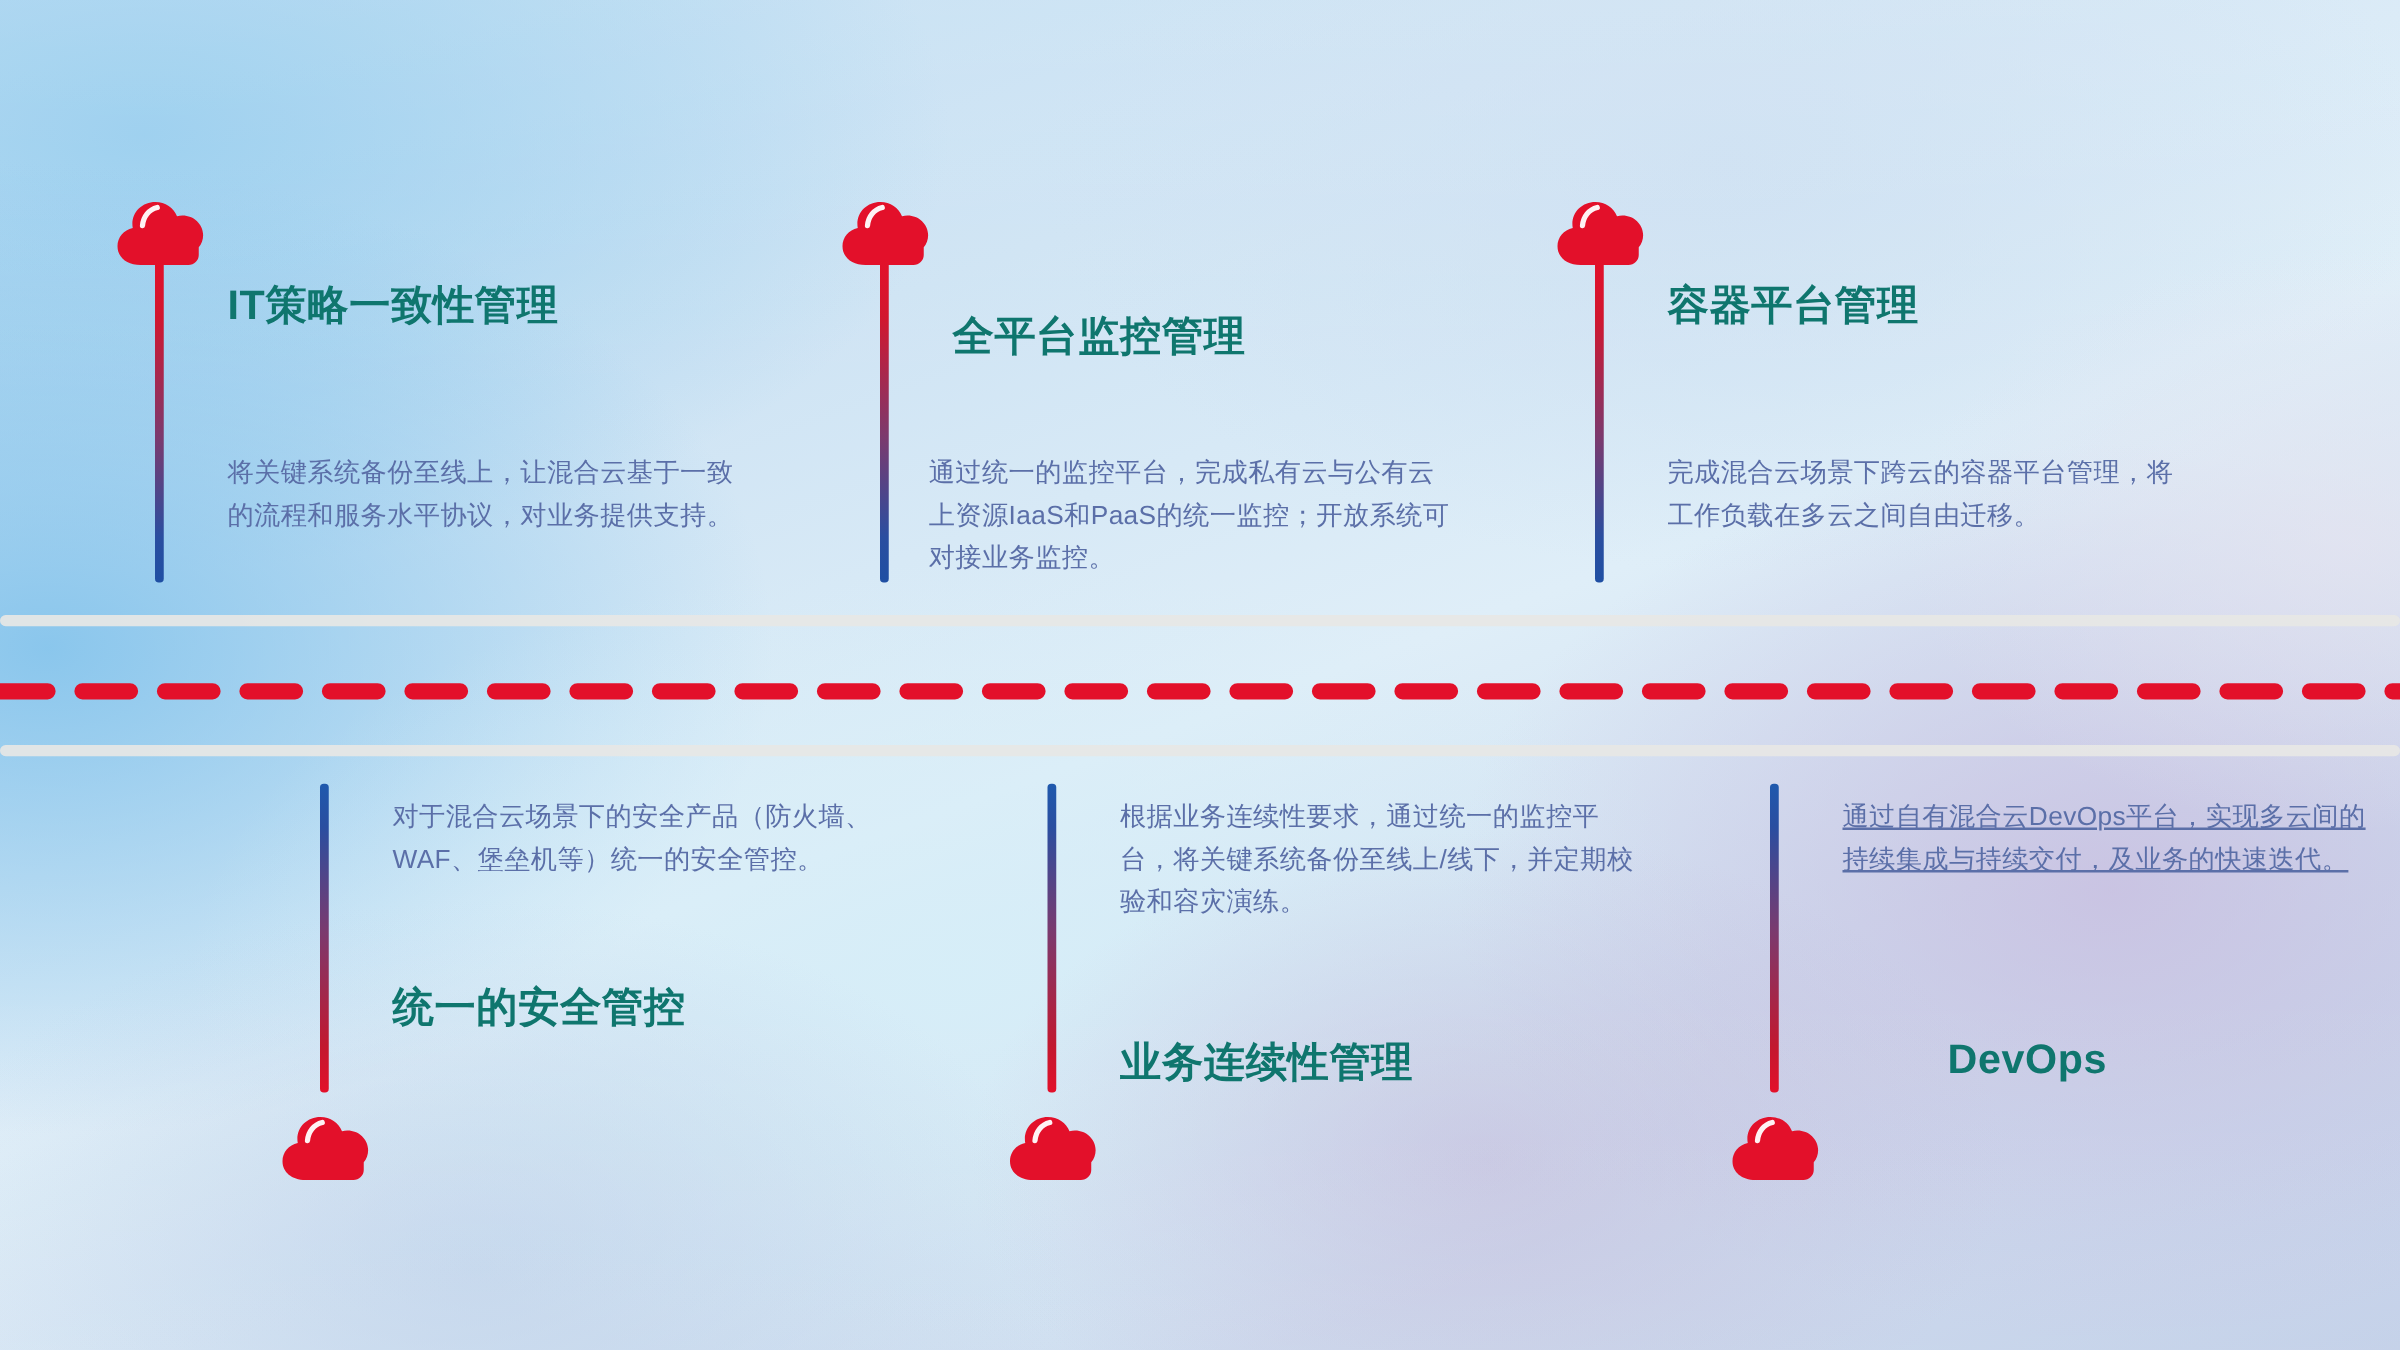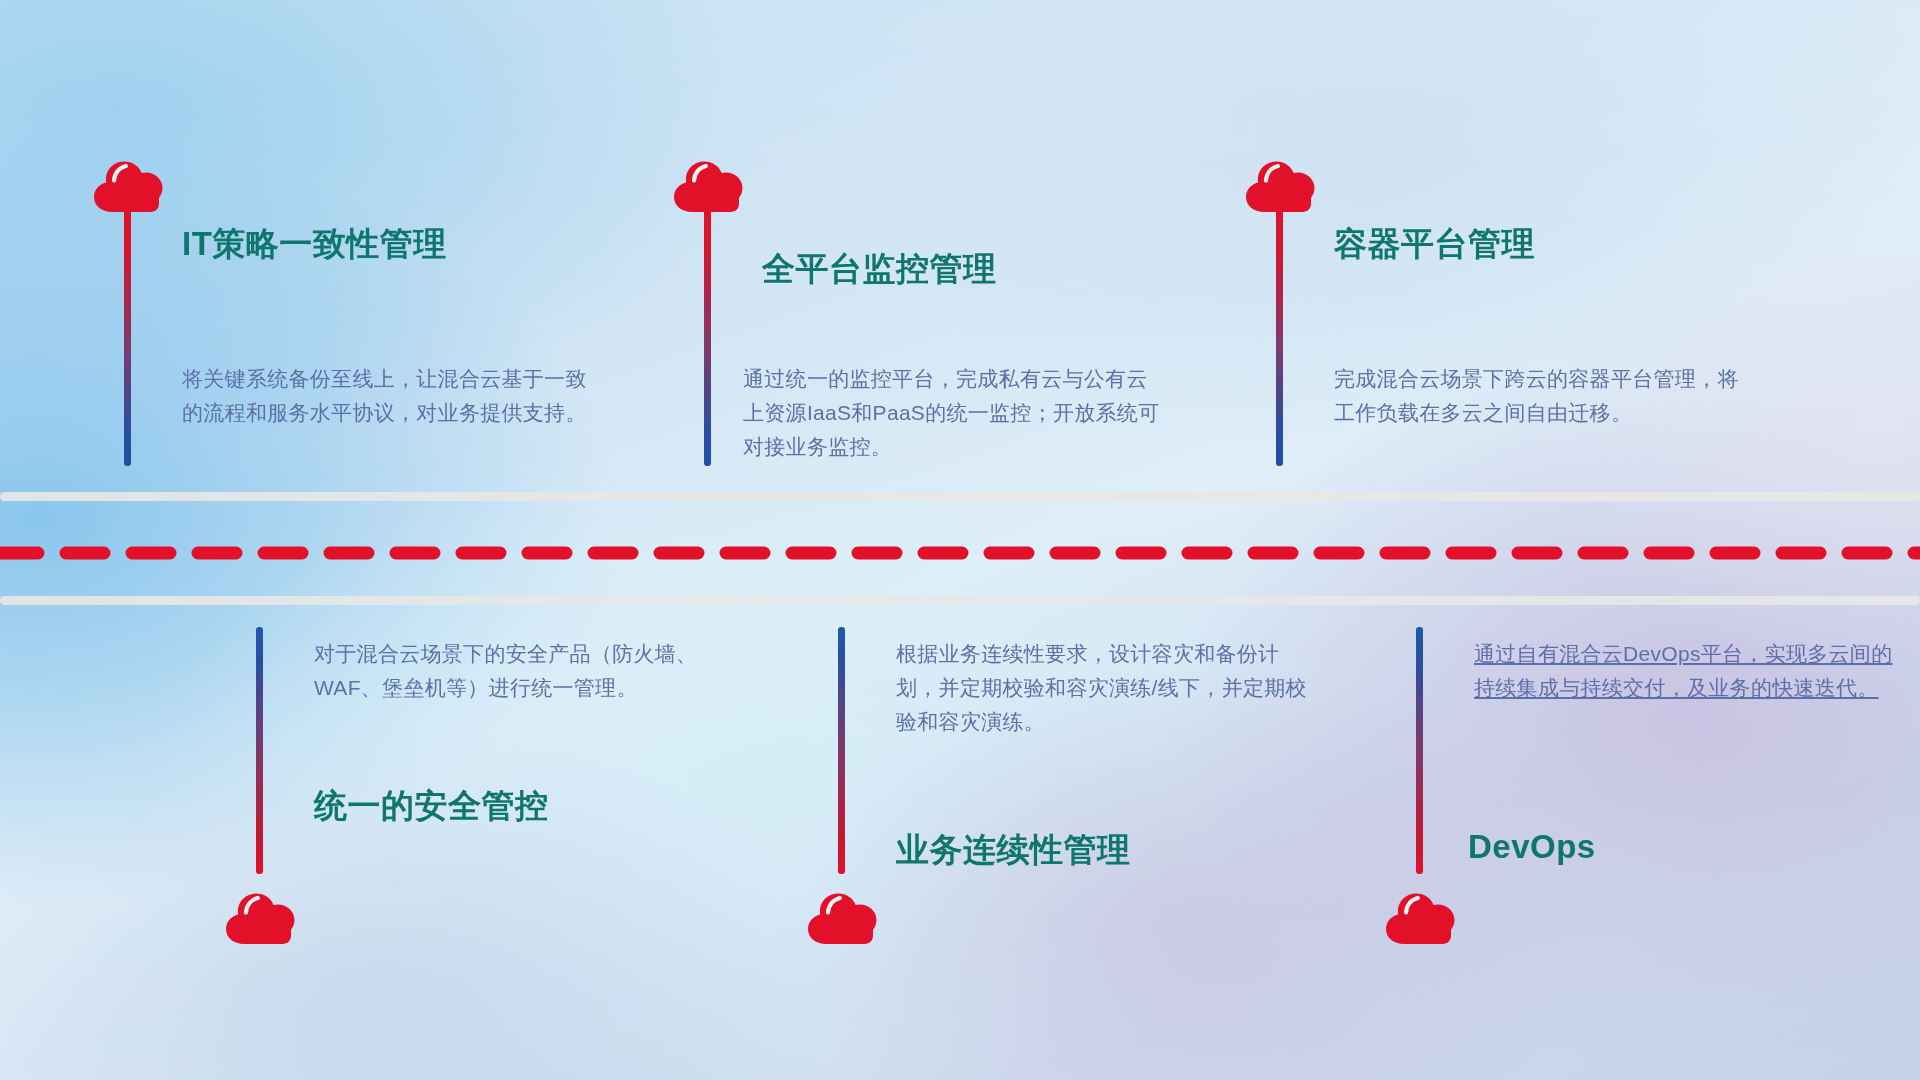--- a/index.html
+++ b/index.html
@@ -130,46 +130,46 @@
   <div class="rule" style="top:492px;"></div>
   <div class="dashed" style="top:546px;">
     <svg width="1920" height="14" viewBox="0 0 1920 14">
       <line x1="0" y1="7" x2="1920" y2="7" stroke="#e3102a" stroke-width="13" stroke-linecap="round" stroke-dasharray="38 28"></line>
     </svg>
   </div>
   <div class="rule" style="top:596px;"></div>
 
   <div class="col">
     <span class="stem up" style="left:256px; top:627px; height:247px;"></span>
-    <span class="desc" style="left:314px; top:637px; width:420px;">对于混合云场景下的安全产品（防火墙、WAF、堡垒机等）进行统一管理。</span>
+    <span class="desc" style="left:314px; top:637px; width:420px;">对于混合云场景下的安全产品（防火墙、WAF、堡垒机等）统一的安全管控。</span>
     <span class="title" style="left:314px; top:784px;">统一的安全管控</span>
     <span class="cloud" style="left:224px; top:892px;">
       <svg viewBox="0 0 72 54" width="72" height="54">
         <path d="M20.5 52 C9.2 52 2 45.6 2 37.0 C2 29.8 7.0 24.0 14.2 22.4 C14.0 21.3 13.9 20.2 13.9 19.1 C13.9 9.1 22.1 1.5 32.3 1.5 C40.2 1.5 47.0 6.2 49.6 13.0 C51.0 12.6 52.5 12.4 54.0 12.4 C63.1 12.4 70.5 19.4 70.5 28.1 C70.5 31.7 69.2 35.1 67.0 37.8 L67.0 44.0 C67.0 48.4 63.3 52 58.7 52 Z" fill="#e3102a"></path>
         <path d="M22.0 20.5 C22.6 13.2 27.2 7.6 33.8 6.0" stroke="#ffffff" stroke-width="4.2" stroke-linecap="round" fill="none" opacity="0.95"></path>
       </svg>
     </span>
   </div>
 
   <div class="col">
     <span class="stem up" style="left:838px; top:627px; height:247px;"></span>
-    <span class="desc" style="left:896px; top:637px; width:420px;">根据业务连续性要求，设计容灾和备份计划，并定期校验和容灾演练/线下，并定期校验和容灾演练。</span>
+    <span class="desc" style="left:896px; top:637px; width:420px;">根据业务连续性要求，通过统一的监控平台，将关键系统备份至线上/线下，并定期校验和容灾演练。</span>
     <span class="title" style="left:896px; top:828px;">业务连续性管理</span>
     <span class="cloud" style="left:806px; top:892px;">
       <svg viewBox="0 0 72 54" width="72" height="54">
         <path d="M20.5 52 C9.2 52 2 45.6 2 37.0 C2 29.8 7.0 24.0 14.2 22.4 C14.0 21.3 13.9 20.2 13.9 19.1 C13.9 9.1 22.1 1.5 32.3 1.5 C40.2 1.5 47.0 6.2 49.6 13.0 C51.0 12.6 52.5 12.4 54.0 12.4 C63.1 12.4 70.5 19.4 70.5 28.1 C70.5 31.7 69.2 35.1 67.0 37.8 L67.0 44.0 C67.0 48.4 63.3 52 58.7 52 Z" fill="#e3102a"></path>
         <path d="M22.0 20.5 C22.6 13.2 27.2 7.6 33.8 6.0" stroke="#ffffff" stroke-width="4.2" stroke-linecap="round" fill="none" opacity="0.95"></path>
       </svg>
     </span>
   </div>
 
   <div class="col">
     <span class="stem up" style="left:1416px; top:627px; height:247px;"></span>
     <span class="desc" style="left:1474px; top:637px; width:420px;text-decoration:underline;">通过自有混合云DevOps平台，实现多云间的持续集成与持续交付，及业务的快速迭代。</span>
-    <span class="title" style="left:1468px; top:828px;">DevOps</span>
+    <span class="title" style="left:1558px; top:828px;">DevOps</span>
     <span class="cloud" style="left:1384px; top:892px;">
       <svg viewBox="0 0 72 54" width="72" height="54">
         <path d="M20.5 52 C9.2 52 2 45.6 2 37.0 C2 29.8 7.0 24.0 14.2 22.4 C14.0 21.3 13.9 20.2 13.9 19.1 C13.9 9.1 22.1 1.5 32.3 1.5 C40.2 1.5 47.0 6.2 49.6 13.0 C51.0 12.6 52.5 12.4 54.0 12.4 C63.1 12.4 70.5 19.4 70.5 28.1 C70.5 31.7 69.2 35.1 67.0 37.8 L67.0 44.0 C67.0 48.4 63.3 52 58.7 52 Z" fill="#e3102a"></path>
         <path d="M22.0 20.5 C22.6 13.2 27.2 7.6 33.8 6.0" stroke="#ffffff" stroke-width="4.2" stroke-linecap="round" fill="none" opacity="0.95"></path>
       </svg>
     </span>
   </div>
 
 </div>
 

